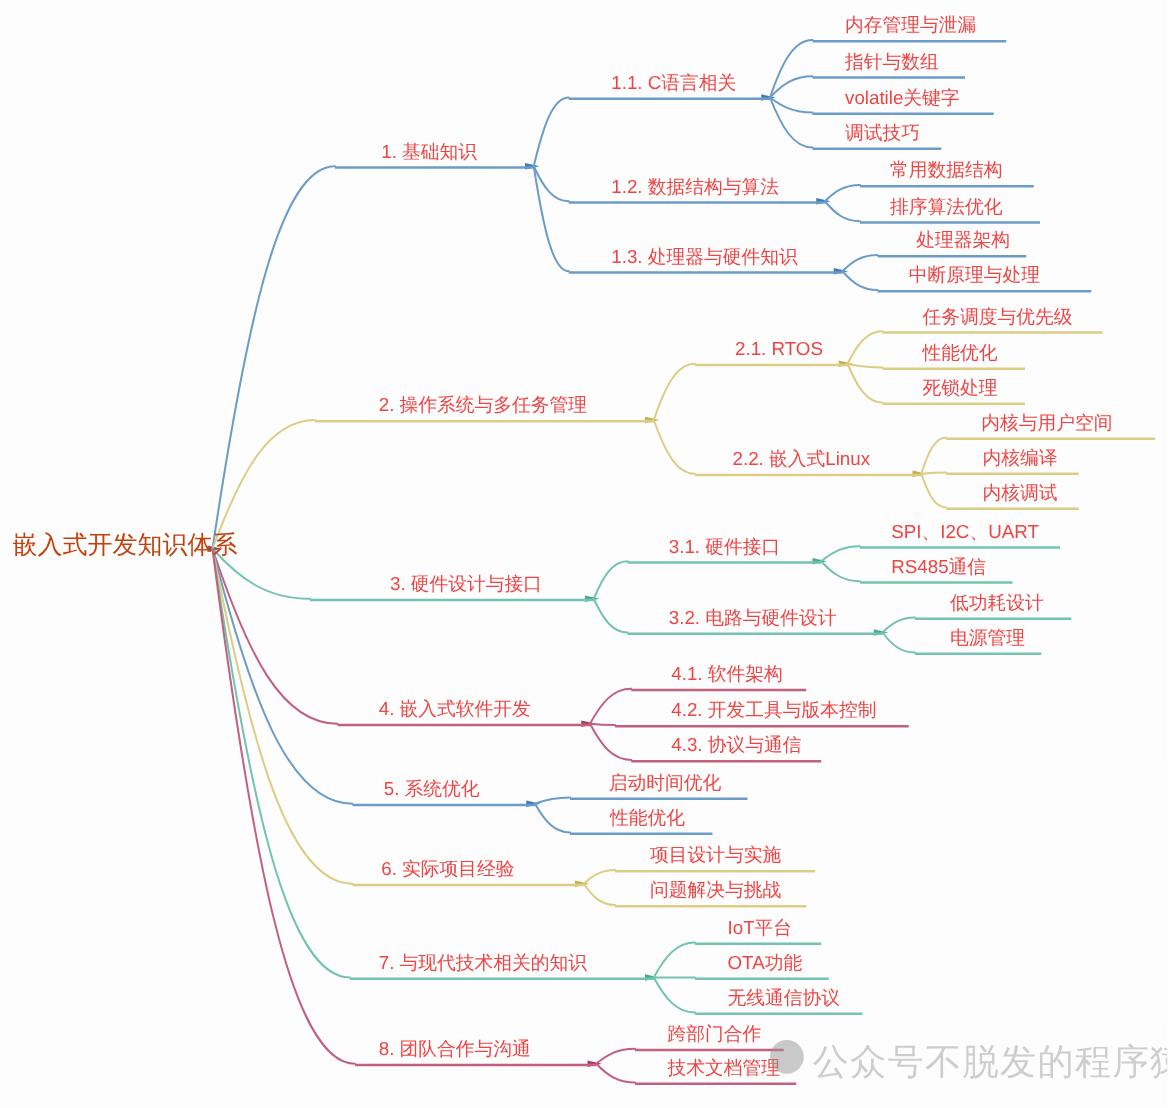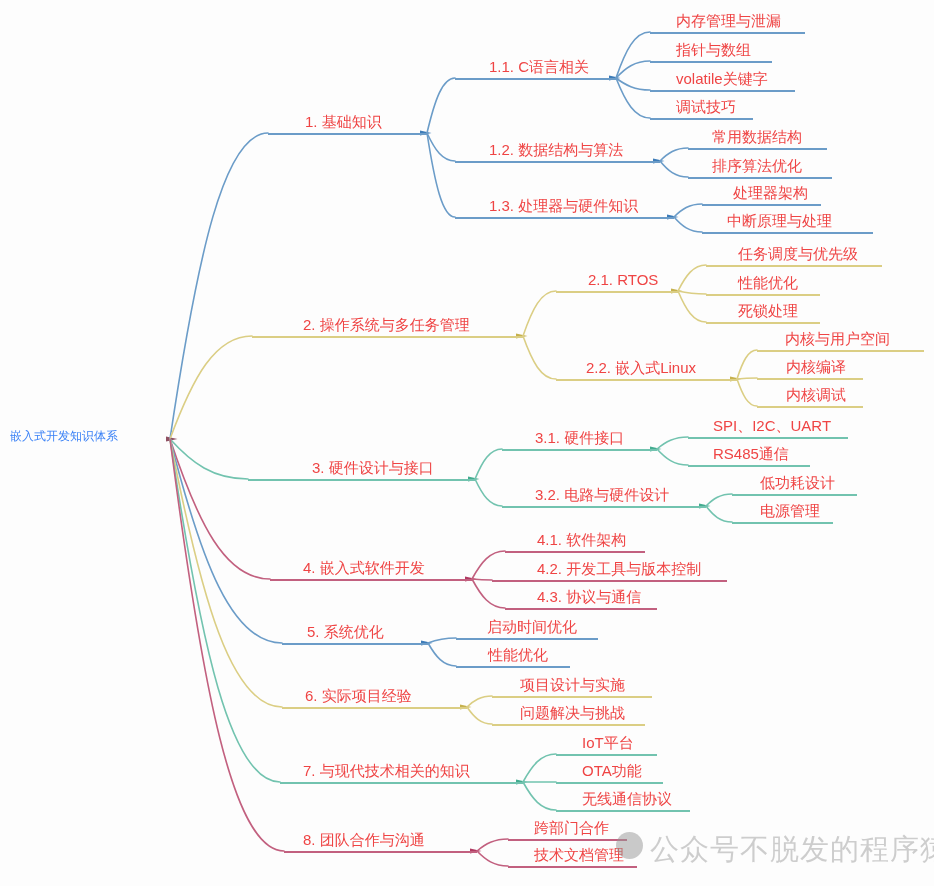--- a/index.html
+++ b/index.html
@@ -7,21 +7,21 @@
     position:relative;width:934px;height:886px;background:#fdfdfd;overflow:hidden;
     font-family:"Liberation Sans","DejaVu Sans",sans-serif;
   }
   .connector-layer{position:absolute;left:0;top:0;width:934px;height:886px;}
   .node-layer{position:absolute;left:0;top:0;width:934px;height:886px;}
   .node{position:absolute;height:21px;box-sizing:content-box;}
   .node span{
     display:inline-block;white-space:nowrap;font-size:15px;line-height:20px;color:#ef4444;
   }
   .root{
-    position:absolute;font-size:12px;color:#3b82f6;white-space:nowrap;line-height:19px;
+    position:absolute;font-size:20px;color:#c2410c;white-space:nowrap;line-height:19px;
   }
   .watermark{
     position:absolute;left:650px;top:830px;font-size:29px;letter-spacing:1px;
     color:#9f9f9f;opacity:.5;white-space:nowrap;
   }
   .wm-logo{
     position:absolute;left:616px;top:832px;width:27px;height:27px;border-radius:50%;
     background:#969696;opacity:.5;
   }
 </style>

